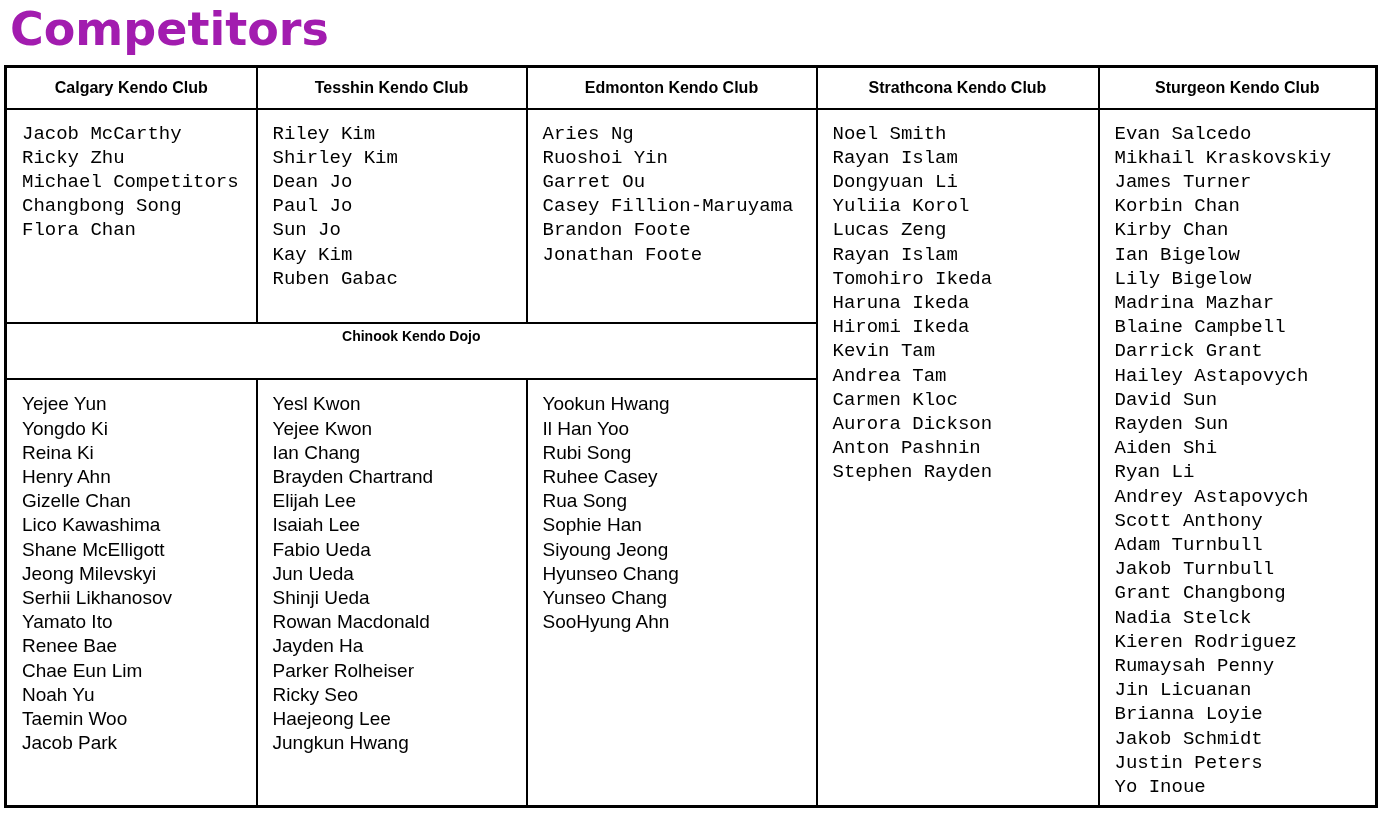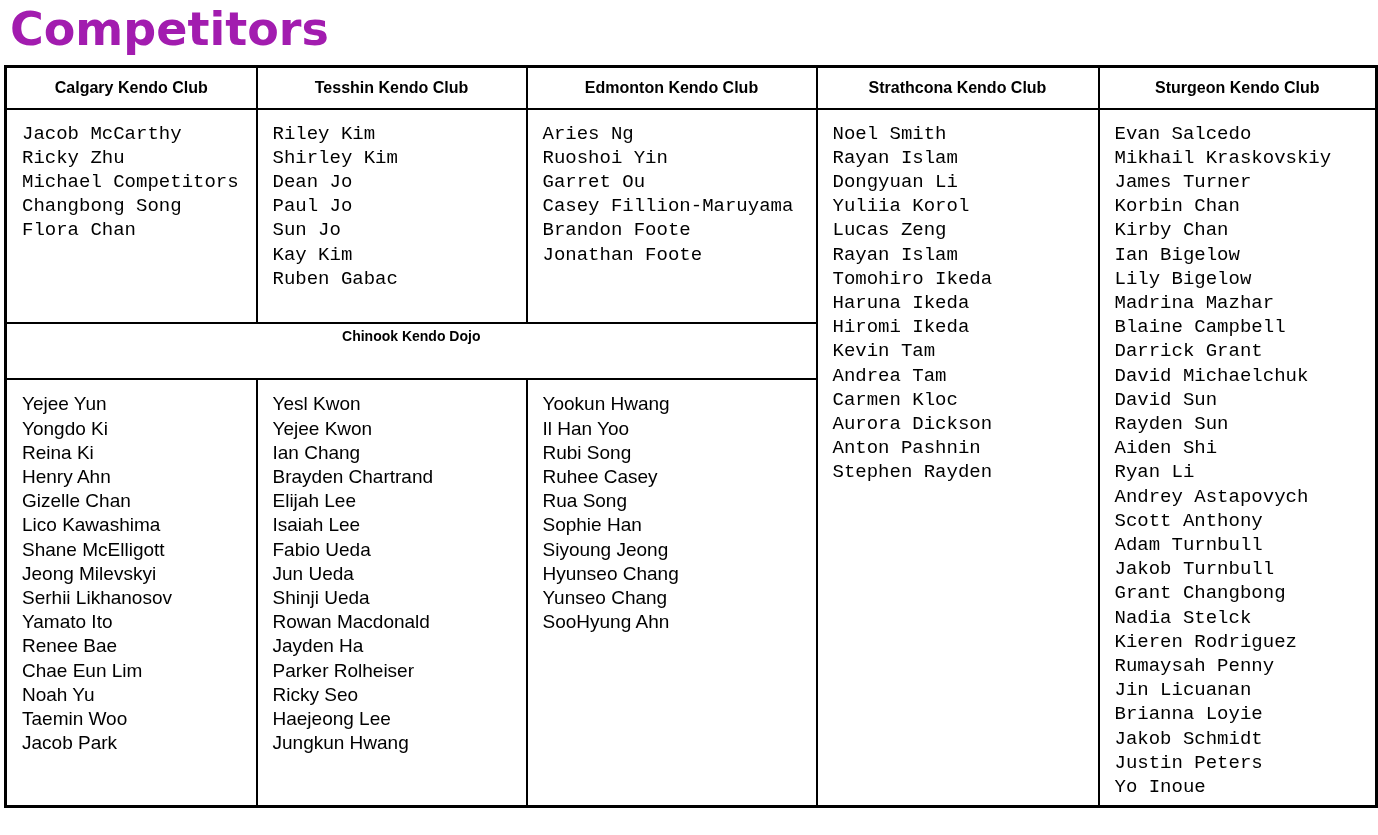--- a/index.html
+++ b/index.html
@@ -137,21 +137,21 @@
             <div class="member">Evan Salcedo</div>
             <div class="member">Mikhail Kraskovskiy</div>
             <div class="member">James Turner</div>
             <div class="member">Korbin Chan</div>
             <div class="member">Kirby Chan</div>
             <div class="member">Ian Bigelow</div>
             <div class="member">Lily Bigelow</div>
             <div class="member">Madrina Mazhar</div>
             <div class="member">Blaine Campbell</div>
             <div class="member">Darrick Grant</div>
-            <div class="member">David Michaelchuk</div>
+            <div class="member">Hailey Astapovych</div>
             <div class="member">David Sun</div>
             <div class="member">Rayden Sun</div>
             <div class="member">Aiden Shi</div>
             <div class="member">Ryan Li</div>
             <div class="member">Andrey Astapovych</div>
             <div class="member">Scott Anthony</div>
             <div class="member">Adam Turnbull</div>
             <div class="member">Jakob Turnbull</div>
             <div class="member">Grant Changbong</div>
             <div class="member">Nadia Stelck</div>

